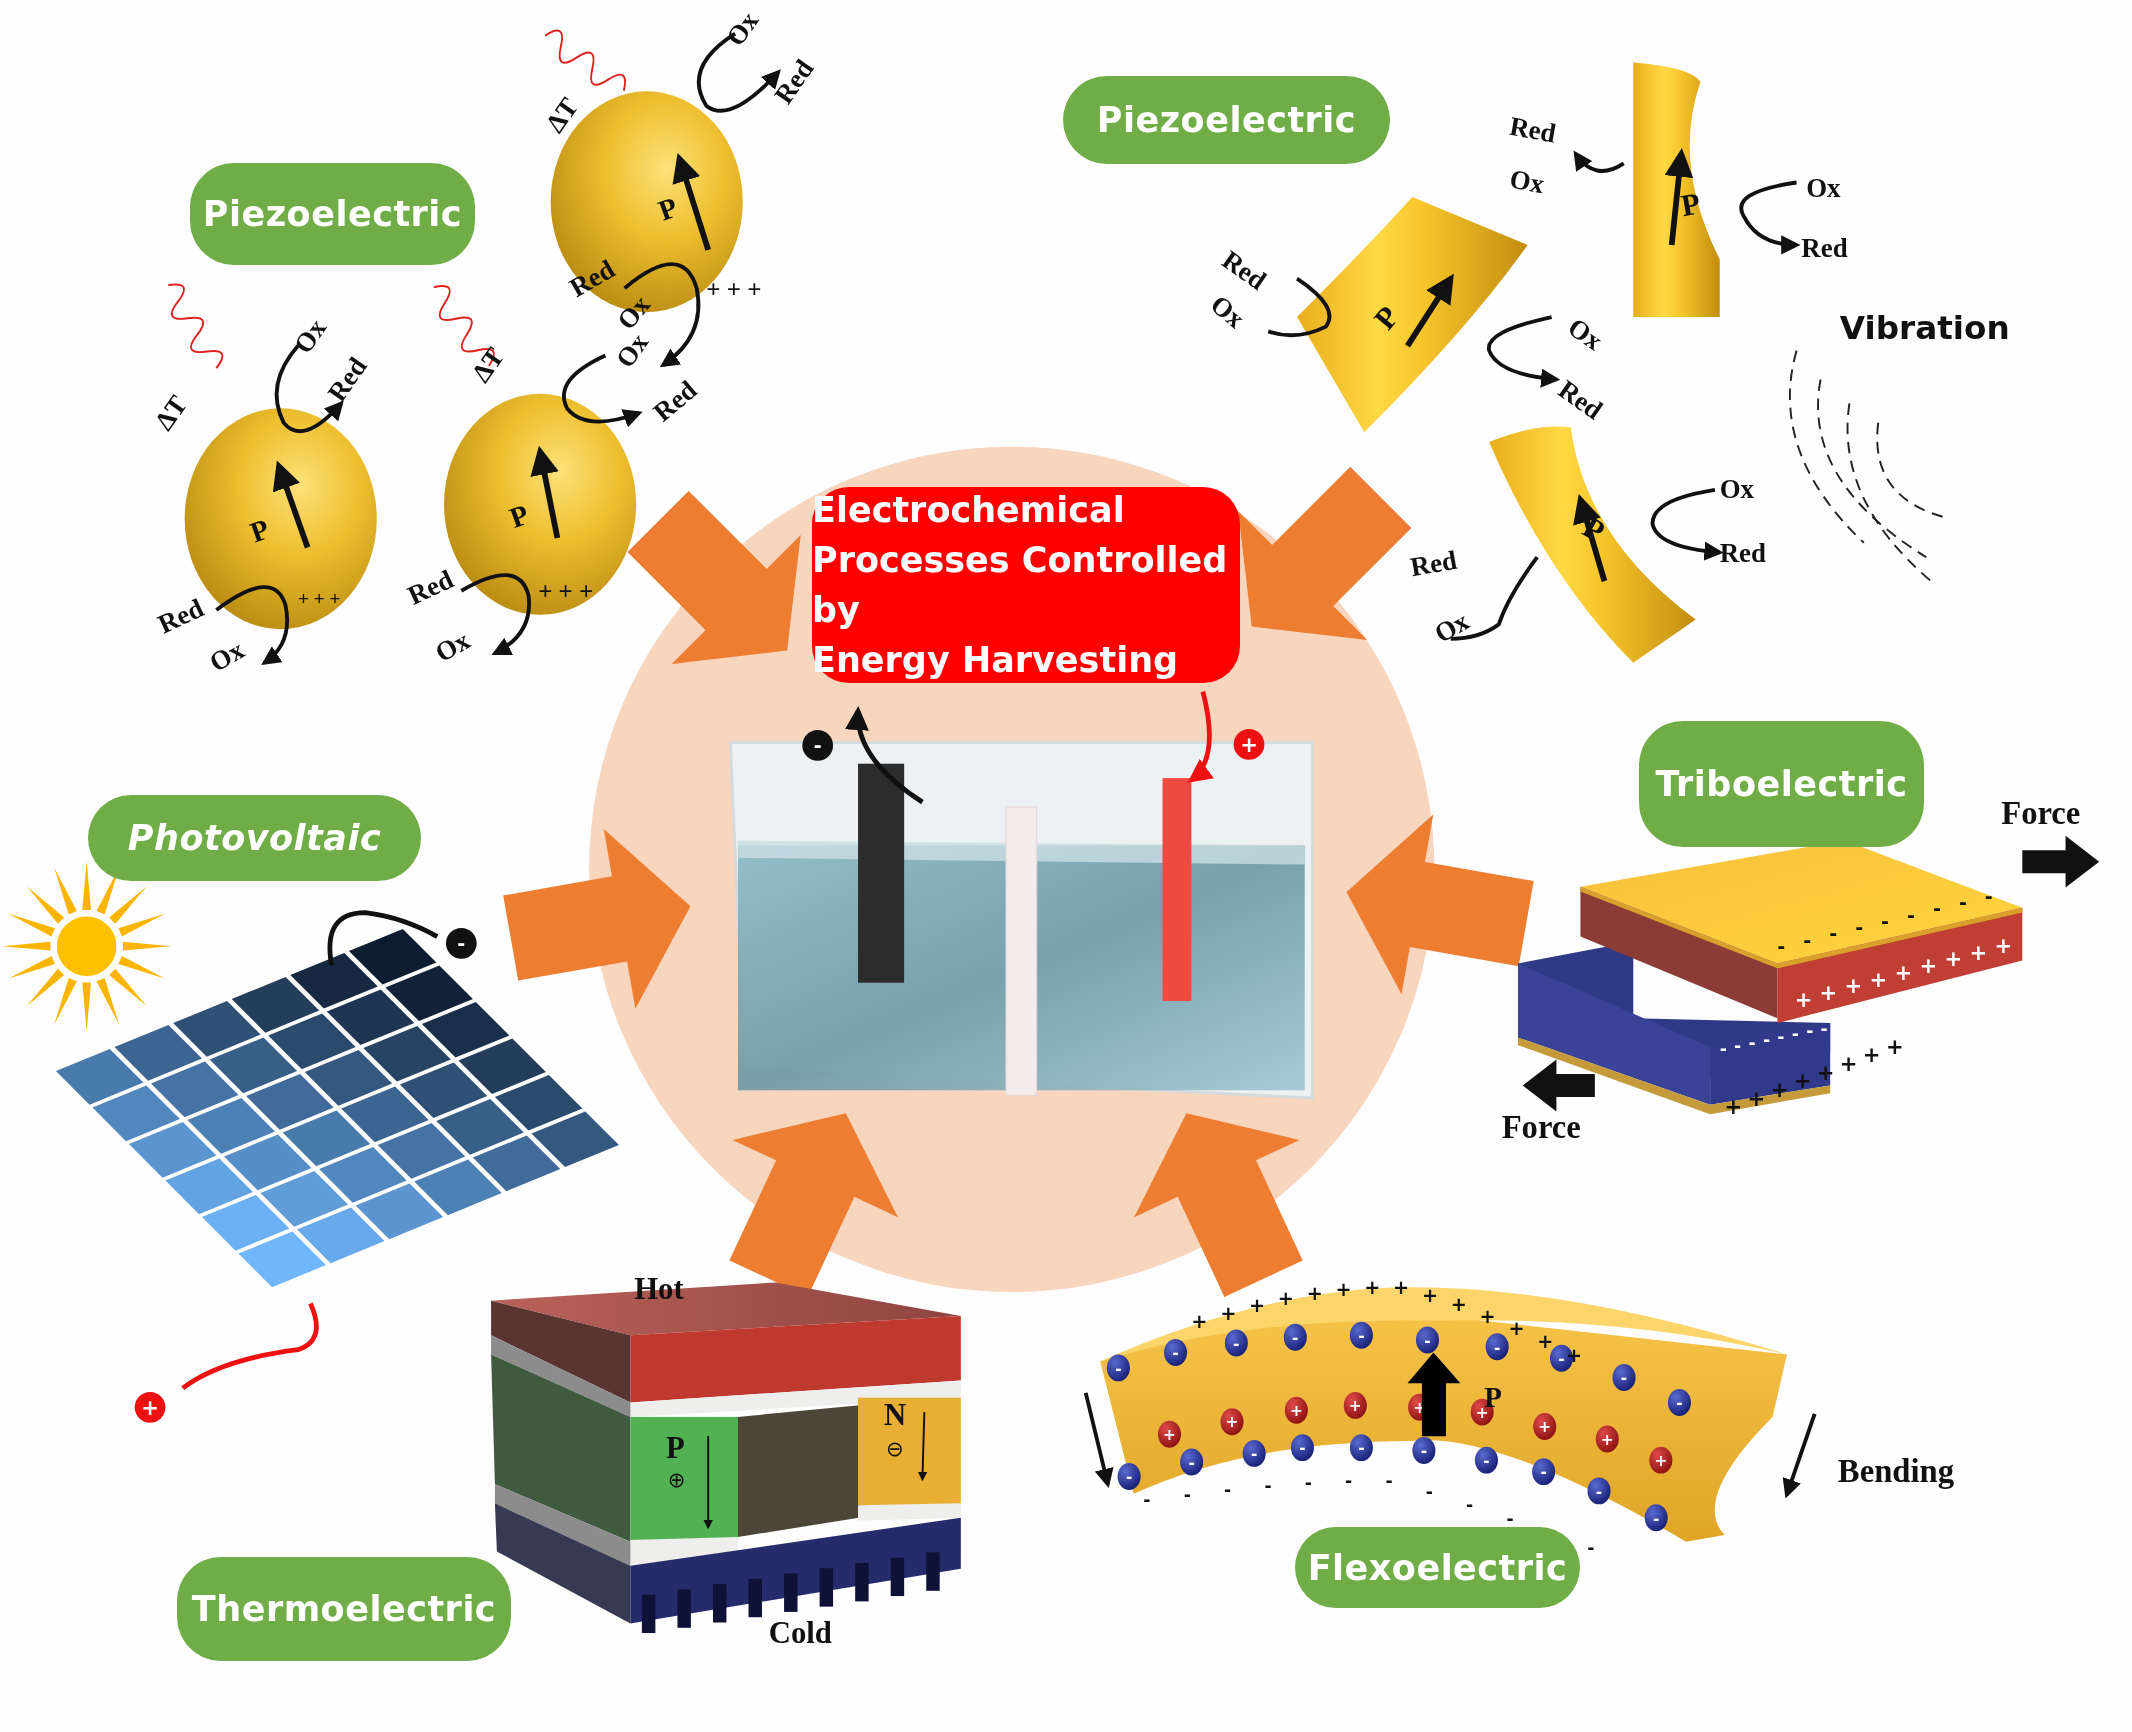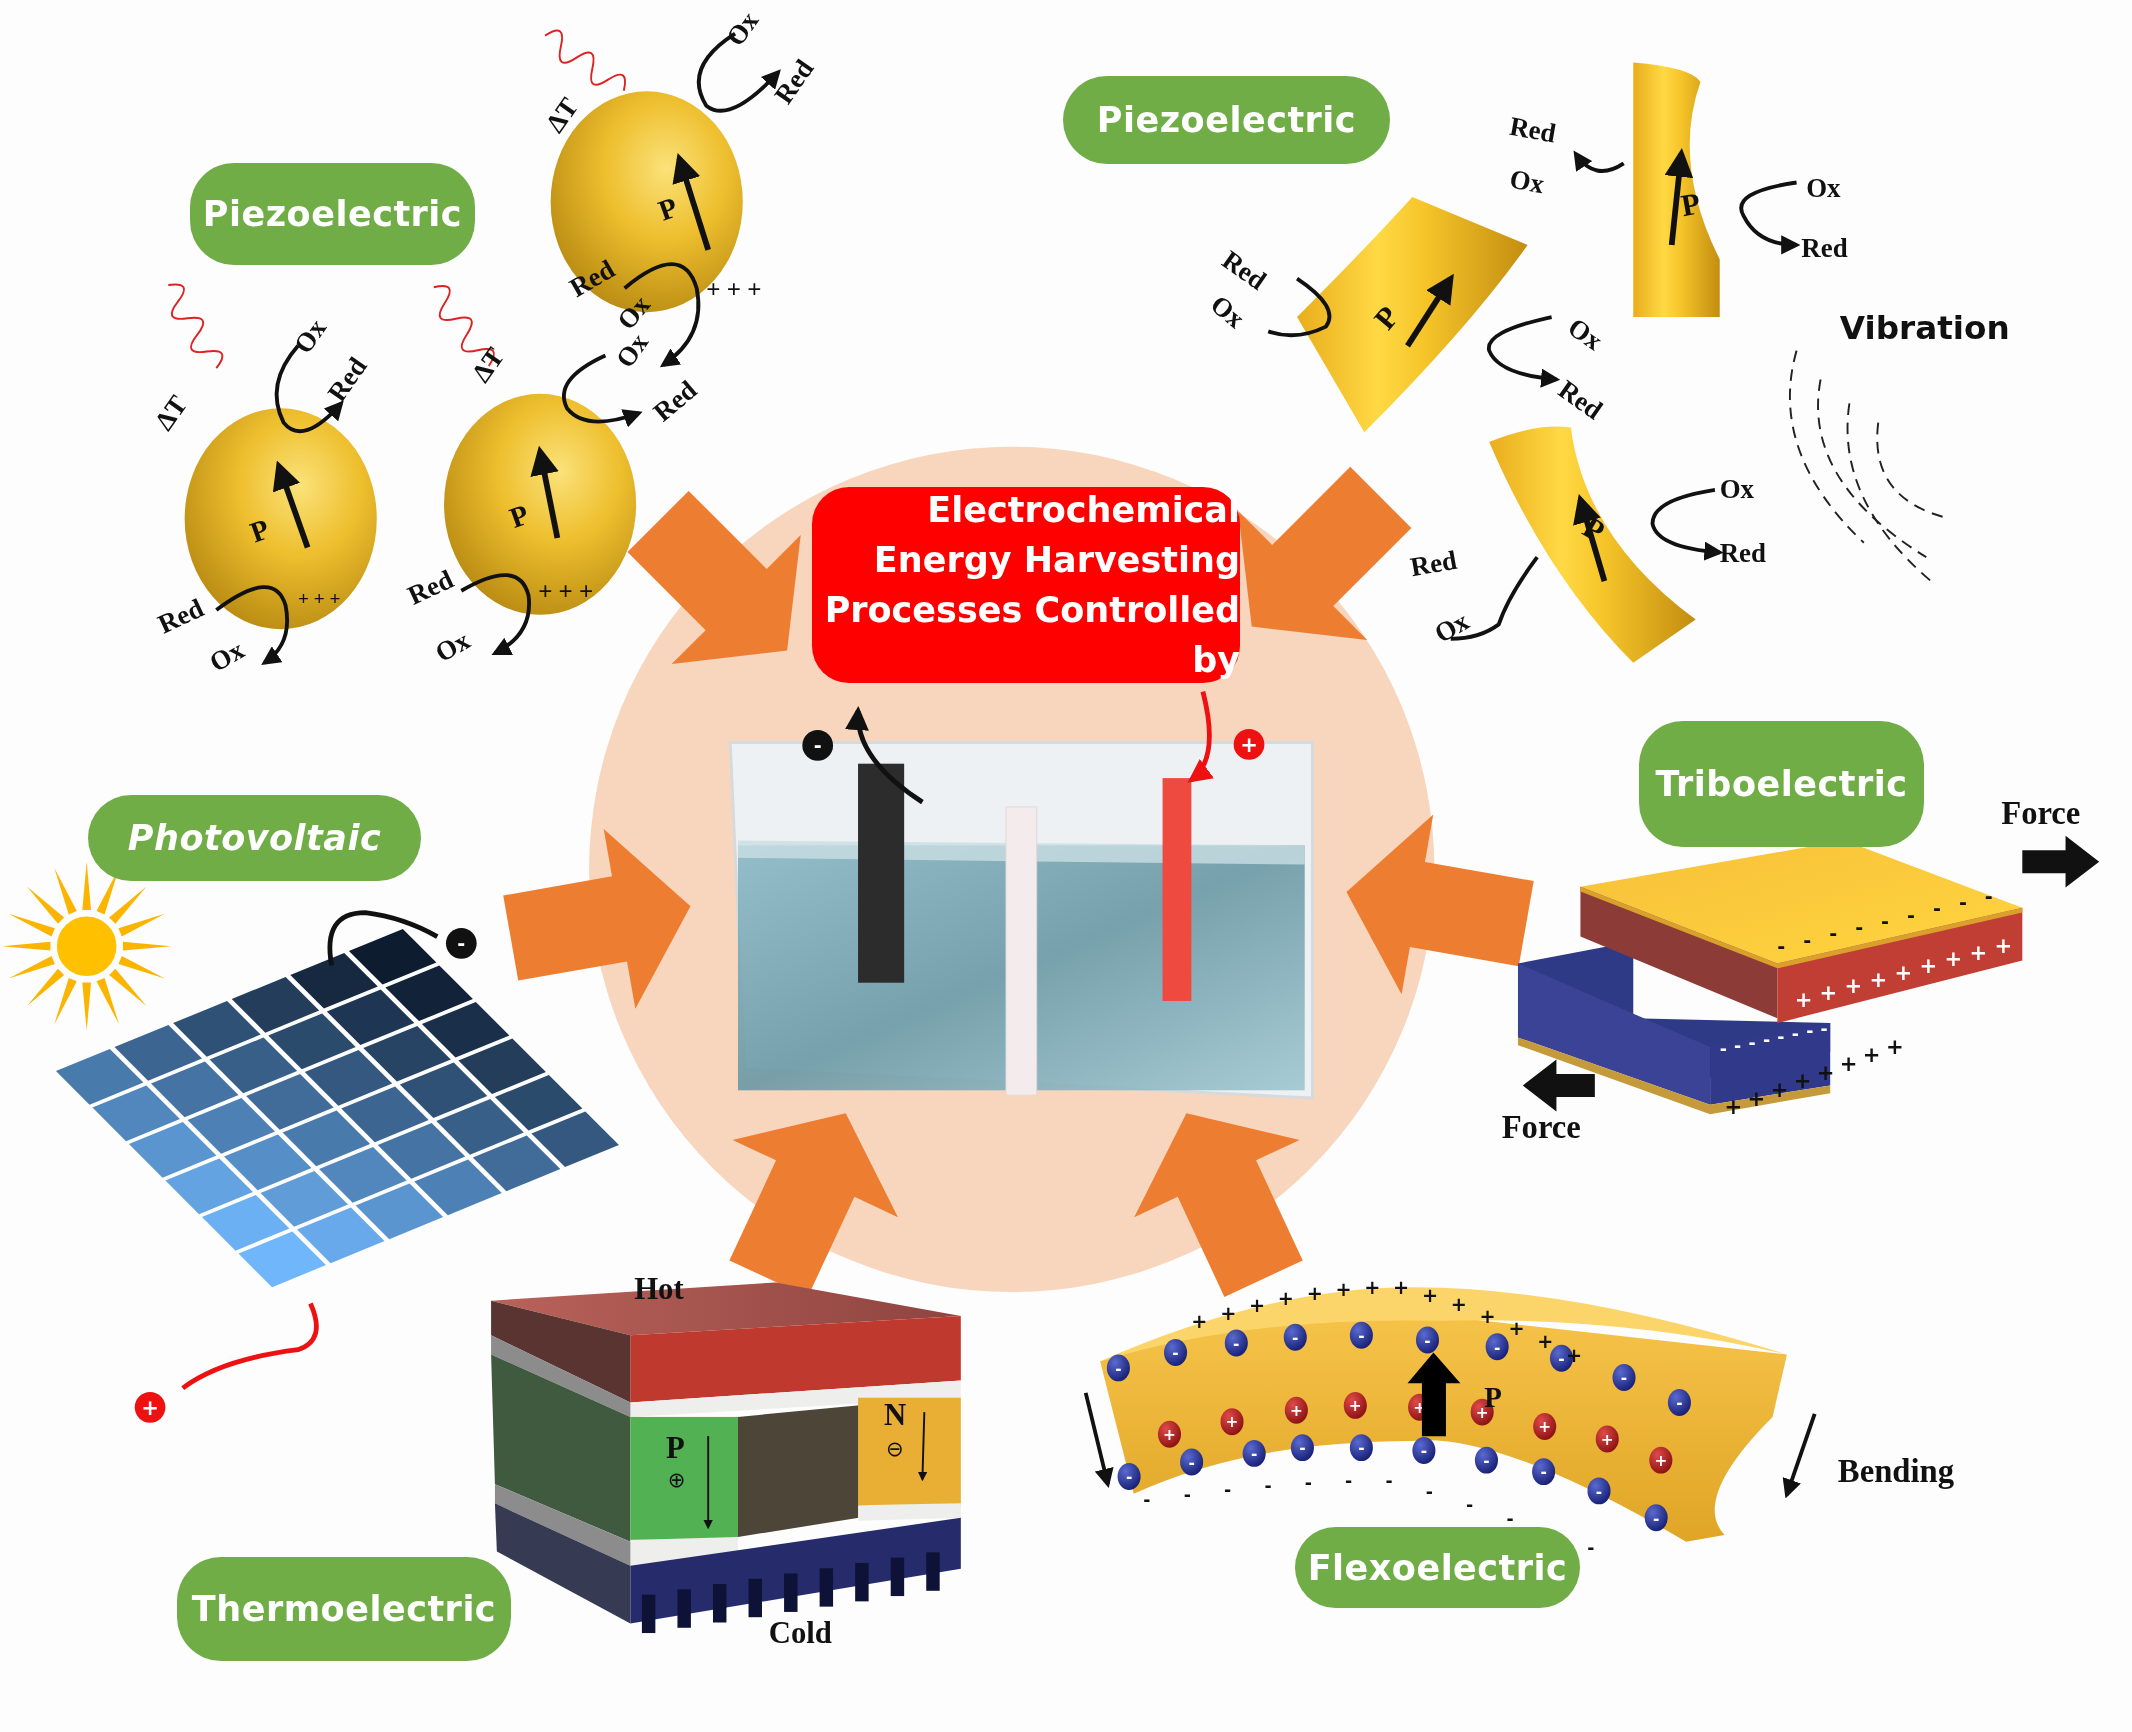--- a/index.html
+++ b/index.html
@@ -1,19 +1,19 @@
 <!DOCTYPE html>
 <html><head>
 <meta charset="utf-8">
 <style>
   html,body{margin:0;padding:0;background:#fdfdfd;}
   body{width:2133px;height:1732px;position:relative;overflow:hidden;font-family:"DejaVu Sans",sans-serif;}
   #scene{position:absolute;left:0;top:0;width:2133px;height:1732px;}
   .pill{position:absolute;background:#70ad47;border-radius:44px;color:#fff;font-family:"DejaVu Sans",sans-serif;font-weight:bold;display:flex;align-items:center;justify-content:center;font-size:35px;letter-spacing:0.5px;}
-  .center-box{position:absolute;left:812px;top:487px;width:428px;height:196px;background:#ff0000;border-radius:37px;color:#fff;font-weight:bold;font-size:35px;line-height:50px;text-align:right;display:flex;flex-direction:column;justify-content:center;}
+  .center-box{position:absolute;left:812px;top:487px;width:428px;height:196px;background:#ff0000;border-radius:37px;color:#fff;font-weight:bold;font-size:35px;line-height:50px;text-align:left;display:flex;flex-direction:column;justify-content:center;}
   svg text.lbl{font-family:"Liberation Serif",serif;font-weight:bold;fill:#111;}
   svg text.sans{font-family:"DejaVu Sans",sans-serif;font-weight:bold;}
 </style>
 </head>
 <body>
 
 <svg id="scene" width="2133" height="1732" viewBox="0 0 2220 1803" xmlns="http://www.w3.org/2000/svg">
   <defs>
     <radialGradient id="goldSphere" cx="0.6" cy="0.35" r="0.7">
       <stop offset="0" stop-color="#fbe27a"></stop>
@@ -449,16 +449,16 @@
 
 <div class="pill" style="left:190px;top:163px;width:285px;height:102px;">Piezoelectric</div>
 <div class="pill" style="left:1063px;top:76px;width:327px;height:88px;">Piezoelectric</div>
 <div class="pill" style="left:88px;top:795px;width:333px;height:86px;font-style:italic;">Photovoltaic</div>
 <div class="pill" style="left:1639px;top:721px;width:285px;height:126px;">Triboelectric</div>
 <div class="pill" style="left:177px;top:1557px;width:334px;height:104px;">Thermoelectric</div>
 <div class="pill" style="left:1295px;top:1527px;width:285px;height:81px;">Flexoelectric</div>
 
 <div class="center-box">
   <div>Electrochemical</div>
+  <div>Processes Controlled by</div>
   <div>Energy Harvesting</div>
-  <div>Processes Controlled by</div>
 </div>
 
 
 </body></html>

